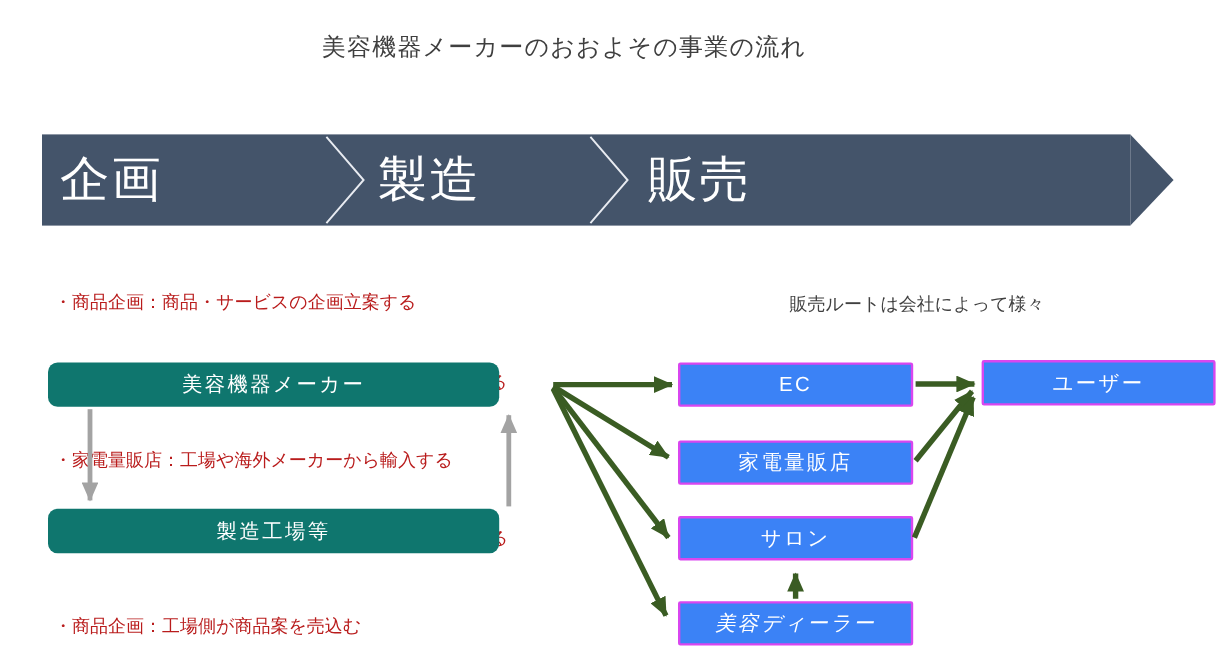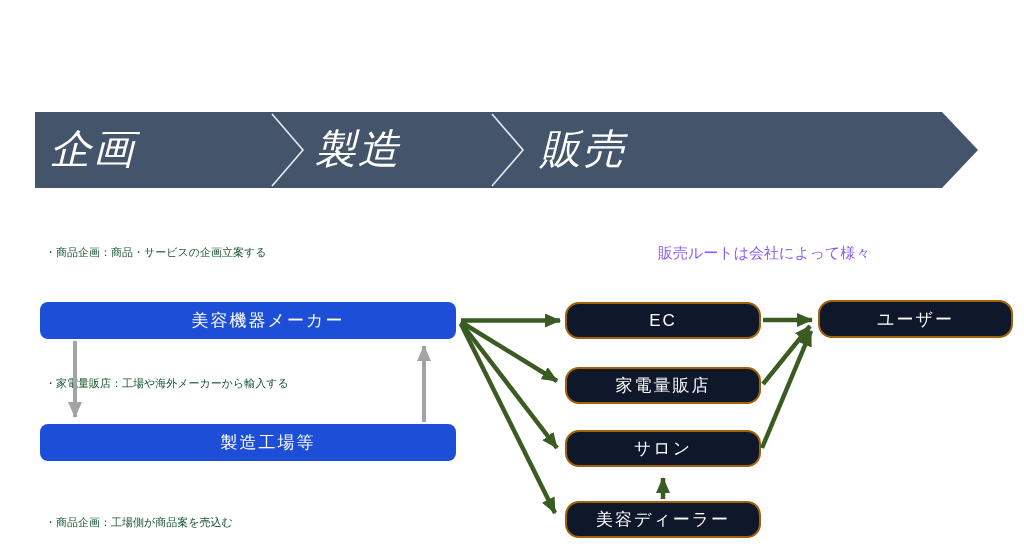--- a/index.html
+++ b/index.html
@@ -5,71 +5,72 @@
   html,body{margin:0;padding:0;background:#ffffff;}
   .canvas{
     position:relative;width:1024px;height:559px;background:#ffffff;overflow:hidden;
     font-family:"Liberation Sans","DejaVu Sans",sans-serif;color:#3F3F3F;
   }
   .title{
     position:absolute;top:26px;left:0;width:940px;text-align:center;
     font-size:20px;letter-spacing:1px;color:#3F3F3F;
   }
   
-  .banner{position:absolute;left:35px;top:112px;width:943px;height:76px;font-style:italic;}
+  .banner{position:absolute;left:35px;top:112px;width:943px;height:76px;}
   .banner-rect{position:absolute;left:0;top:0;width:907px;height:76px;background:#44546A;}
   .banner-tip{
     position:absolute;left:907px;top:0;width:0;height:0;
     border-top:38px solid transparent;border-bottom:38px solid transparent;
     border-left:36px solid #44546A;
   }
   .banner-chevrons{position:absolute;left:0;top:0;}
   .stage{
     position:absolute;top:0;height:76px;line-height:74px;
     color:#FFFFFF;font-size:41px;font-weight:400;letter-spacing:2px;white-space:nowrap;
   }
   .stage.s1{left:15px;}
   .stage.s2{left:280px;text-align:center;}
   .stage.s3{left:505px;}
   
-  .notes{position:absolute;font-size:11px;line-height:21.7px;color:#14532d;white-space:pre;}
+  .notes{position:absolute;font-size:15px;line-height:21.7px;color:#b91c1c;white-space:pre;}
   .notes-top{left:45px;top:199px;}
   .notes-bottom{left:45px;top:469px;}
-  .sales-note{position:absolute;left:658px;top:244px;font-size:15px;color:#8b5cf6;}
+  .sales-note{position:absolute;left:658px;top:244px;font-size:15px;color:#404040;}
   .flow-label{
     position:absolute;left:98px;top:369px;width:294px;text-align:center;
     font-size:15px;font-weight:bold;color:#878787;letter-spacing:1px;
   }
   
   .gbox{
-    position:absolute;left:40px;width:376px;height:37px;background:#1d4ed8;
+    position:absolute;left:40px;width:376px;height:37px;background:#0f766e;
     border-radius:8px;color:#FFFFFF;font-size:17px;letter-spacing:2px;
-    display:flex;align-items:center;justify-content:center;padding-left:40px;
+    display:flex;align-items:center;justify-content:center;
   }
   .gbox.maker{top:302px;}
   .gbox.factory{top:424px;}
   .green{
-    position:absolute;width:196px;height:37px;background:#0f172a;
-    border:2px solid #a16207;border-radius:14px;box-sizing:border-box;
+    position:absolute;width:196px;height:37px;background:#3b82f6;
+    border:2px solid #d946ef;border-radius:2px;box-sizing:border-box;
     color:#FFFFFF;font-size:17px;letter-spacing:2px;
     display:flex;align-items:center;justify-content:center;
   }
   .green.ec{left:565px;top:302px;}
   .green.retailer{left:565px;top:367px;}
   .green.salon{left:565px;top:430px;}
-  .green.dealer{left:565px;top:501px;}
+  .green.dealer{left:565px;top:501px;font-style:italic;}
   .green.user{left:818px;top:300px;width:195px;height:38px;}
   
   .arrows{position:absolute;left:0;top:0;pointer-events:none;}
 </style>
 </head>
 <body>
 
 <div class="canvas">
 
+  <div class="title">美容機器メーカーのおおよその事業の流れ</div>
 
   <div class="banner">
     <div class="banner-rect"></div>
     <div class="banner-tip"></div>
     <svg class="banner-chevrons" width="907" height="76" viewBox="0 0 907 76">
       <polyline points="237,2 268,38 237,74" fill="none" stroke="#E8EBF1" stroke-width="1.6"></polyline>
       <polyline points="457,2 488,38 457,74" fill="none" stroke="#E8EBF1" stroke-width="1.6"></polyline>
     </svg>
     <span class="stage s1">企画</span>
     <span class="stage s2">製造</span>

